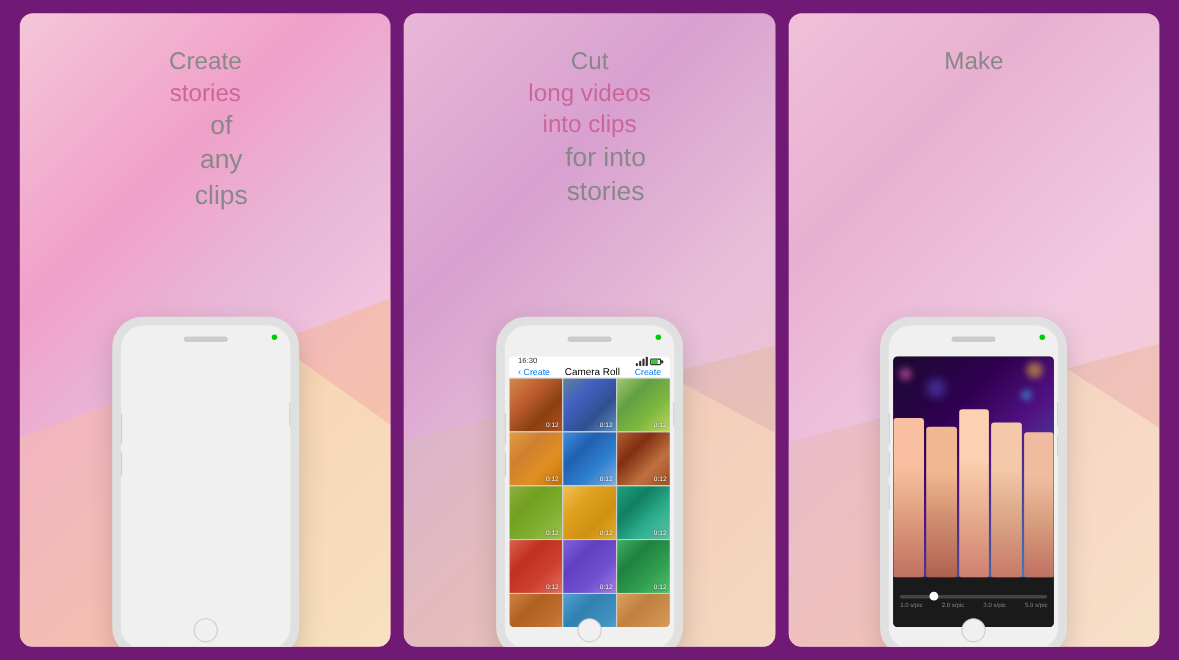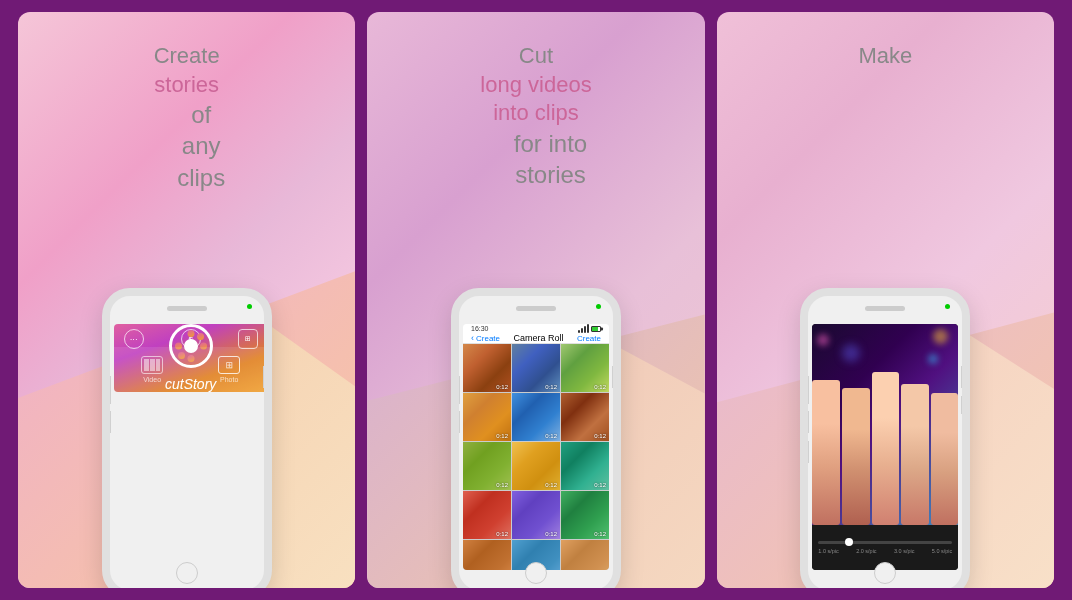--- a/index.html
+++ b/index.html
@@ -607,32 +607,20 @@
               <span style="font-size:8px;color:white;">···</span>
             </div>
             <div class="toolbar-icon">
               <span style="font-size:8px;color:white;">$</span>
             </div>
             <div style="width:20px;height:20px;border:1.5px solid rgba(255,255,255,0.7);border-radius:4px;display:flex;align-items:center;justify-content:center;">
               <span style="font-size:7px;color:white;">⊞</span>
             </div>
           </div>
 
-          <div style="display:flex;flex-direction:column;align-items:center;justify-content:center;flex:1;">
-            <div class="film-reel">
-              <div style="width:14px;height:14px;background:white;border-radius:50%;position:absolute;"></div>
-              <div class="film-hole film-hole-1"></div>
-              <div class="film-hole film-hole-2"></div>
-              <div class="film-hole film-hole-3"></div>
-              <div class="film-hole film-hole-4"></div>
-              <div class="film-hole film-hole-5"></div>
-              <div class="film-hole film-hole-6"></div>
-            </div>
-            <div style="margin-top:8px;" class="app-name">cutStory</div>
-          </div>
 
           <div class="screen-1-bottom">
             <div class="bottom-tab">
               <div class="bottom-tab-icon" style="position:relative;">
                 <div style="position:absolute;left:2px;top:2px;right:2px;bottom:2px;display:flex;gap:1px;">
                   <div style="flex:1;background:rgba(255,255,255,0.5);"></div>
                   <div style="flex:1;background:rgba(255,255,255,0.5);"></div>
                   <div style="flex:1;background:rgba(255,255,255,0.5);"></div>
                 </div>
               </div>

